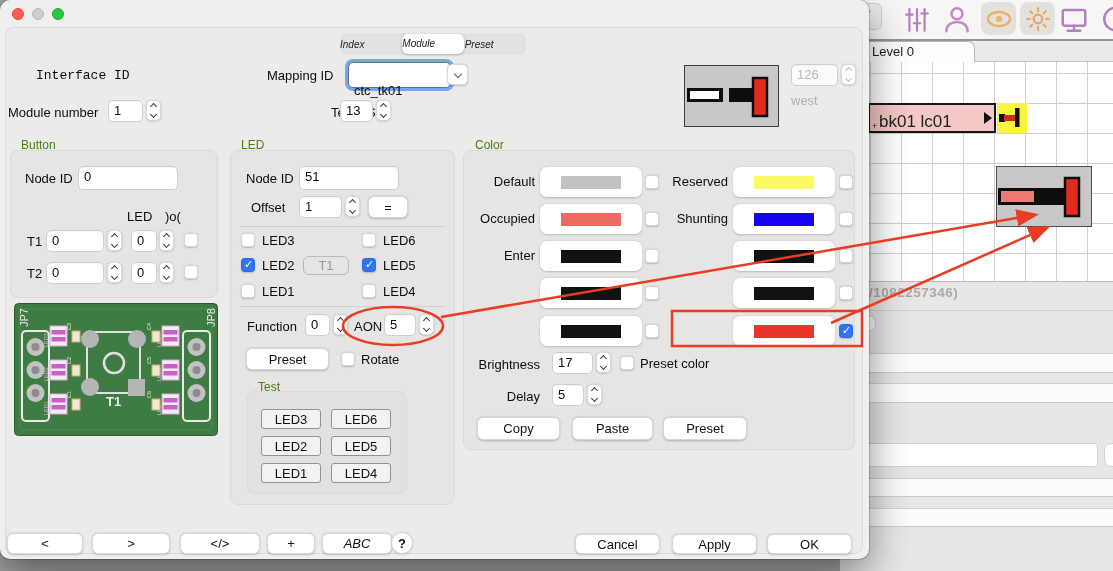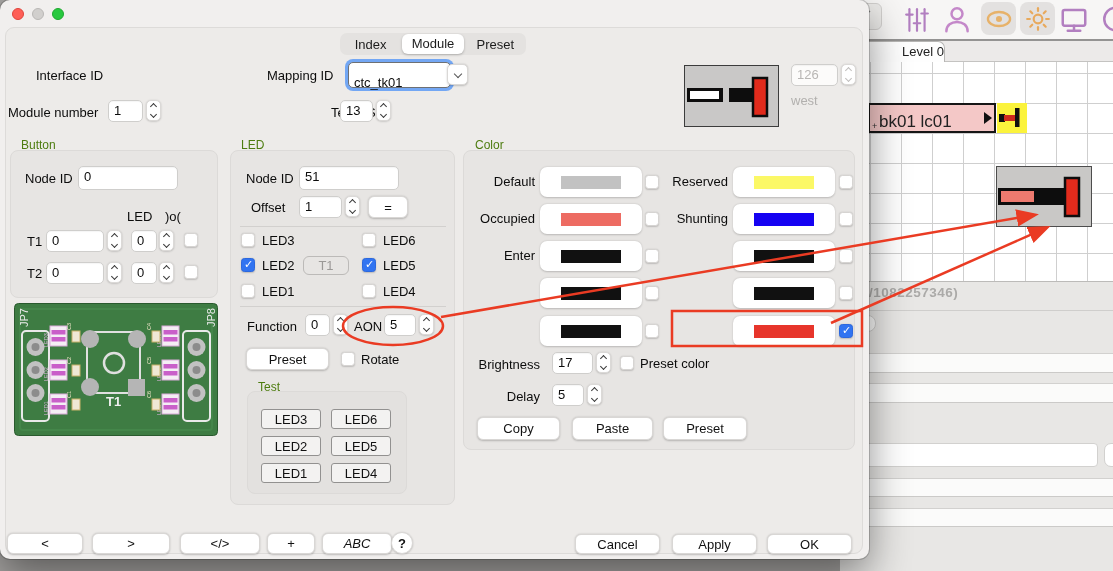--- a/index.html
+++ b/index.html
@@ -9,23 +9,23 @@
   #app { position:relative; width:1113px; height:571px; overflow:hidden; }
   .abs { position:absolute; }
 
   
   #bgwin { position:absolute; inset:0; z-index:1; }
   .bg-toolbar { position:absolute; left:840px; top:0; width:273px; height:39px; background:#f7f6f5; }
   .bg-toolbar-sep { position:absolute; left:840px; top:39px; width:273px; height:2px; background:#949392; }
   .icon-btn { position:absolute; display:flex; align-items:center; justify-content:center; }
   .icon-bg { background:#e3e1e0; border-radius:8px; }
   .bg-tabbar { position:absolute; left:840px; top:41px; width:273px; height:21px; background:#eceae9; border-bottom:1px solid #c4c3c1; }
-  .bg-tab { position:absolute; left:862px; top:41px; width:83px; height:21px; background:#fefefe;
+  .bg-tab { position:absolute; left:862px; top:41px; width:113px; height:21px; background:#fefefe;
             border:1px solid #b7b6b4; border-bottom:none; border-radius:7px 7px 0 0;
-            font-size:13px; padding:2px 0 0 18px; color:#222;text-align:right; }
+            font-size:13px; padding:2px 0 0 9px; color:#222; }
   .bg-canvas { position:absolute; left:840px; top:62px; width:273px; height:219px; background:#fff;
       background-image:linear-gradient(#cfcfcf 1px, transparent 1px),linear-gradient(90deg,#cfcfcf 1px, transparent 1px);
       background-size:31px 30px; background-position:30px 11px; }
   .bk-block { position:absolute; left:868px; top:103px; width:128px; height:30px; background:#f4c8c7;
       border:2px solid #161616; }
   .bk-block .lbl { position:absolute; left:9px; top:7px; font-size:17px; color:#222; }
   .bk-block .plus { position:absolute; left:2px; bottom:0px; font-size:9px; color:#333; }
   .bk-block .tri { position:absolute; right:2px; top:7px; width:0; height:0;
       border-top:6px solid transparent; border-bottom:6px solid transparent; border-left:8px solid #111; }
   .yellow-cell { position:absolute; left:997px; top:103px; width:30px; height:30px; background:#fbf33c; }
@@ -42,21 +42,21 @@
   
   #dlg { position:absolute; left:0; top:0; width:869px; height:559px; z-index:10;
          background:#f1efee; border-radius:10px;
          box-shadow:0 16px 40px rgba(0,0,0,.45), 0 0 0 1px rgba(0,0,0,.18); }
   #dlg-panel { position:absolute; left:5px; top:27px; width:858px; height:527px; background:#edebe9;
          border:1px solid #dddbd9; border-radius:9px; }
   .tl { position:absolute; top:8px; width:12px; height:12px; border-radius:50%; }
   .dlg-title { position:absolute; left:0; top:7px; width:869px; text-align:center; font-weight:bold; font-size:13px; color:#2b2b2b; }
 
   .seg-wrap { position:absolute; left:340px; top:33px; width:186px; height:22px; background:#e4e2e0; border-radius:7px; display:flex; align-items:center; }
-  .seg { flex:1; text-align:center; font-size:13px; color:#1c1c1c; padding-top:1px; }
+  .seg { flex:1; font-size:10px; color:#1c1c1c; padding-top:1px;font-style:italic; }
   .seg.sel { background:#fff; border-radius:6px; height:20px; margin:1px; line-height:19px; padding-top:0;
              box-shadow:0 1px 2.5px rgba(0,0,0,.25); }
 
   .lab { position:absolute; font-size:13px; color:#0c0c0c; white-space:nowrap; }
   .lab.gray { color:#b2b0ae; }
   .field { position:absolute; background:#fff; border:1px solid #cfcecc; border-radius:5px;
            font-size:13px; padding:2px 5px; color:#0c0c0c; box-shadow:inset 0 1px 1px rgba(0,0,0,.04); }
   .field.disabled { color:#b8b6b4; background:#fcfbfa; }
   .field.focus { border:1.5px solid #6d7074; box-shadow:0 0 0 3px #73a7f4; }
   .btn { position:absolute; background:#fff; border:1px solid #d9d7d5; border-radius:6px;
@@ -221,23 +221,23 @@
     <span class="tl" style="left:12px;background:#fe5f57;border:1px solid #e0443b;"></span>
     <span class="tl" style="left:32px;background:#d1cfcd;border:1px solid #bab8b6;"></span>
     <span class="tl" style="left:52px;background:#28c83f;border:1px solid #1fa930;"></span>
 
     <div class="seg-wrap">
       <div class="seg">Index</div>
       <div class="seg sel">Module</div>
       <div class="seg">Preset</div>
     </div>
 
-    <span class="lab" style="left:36px;top:68px;">Interface ID</span>
+    <span class="lab" style="left:36px;top:68px;font-family:Liberation Mono, monospace;">Interface ID</span>
     <span class="lab" style="left:267px;top:68px;">Mapping ID</span>
-    <div class="field focus" style="left:348px;top:62px;width:103px;height:26px;padding-top:12px;">ctc_tk01</div>
+    <div class="field focus" style="left:348px;top:62px;width:103px;height:26px;padding-top:20px;">ctc_tk01</div>
     <div class="drop-btn" style="left:447px;top:64px;">
         <span class="gchev"></span>
       </div>
 
     <span class="lab" style="left:8px;top:105px;">Module number</span>
     <div class="field" style="left:108px;top:100px;width:35px;height:22px;">1</div>
     <div class="stepper sm" style="left:146px;top:100px;">
         <span class="chu"></span>
         <span class="chd"></span>
       </div>

